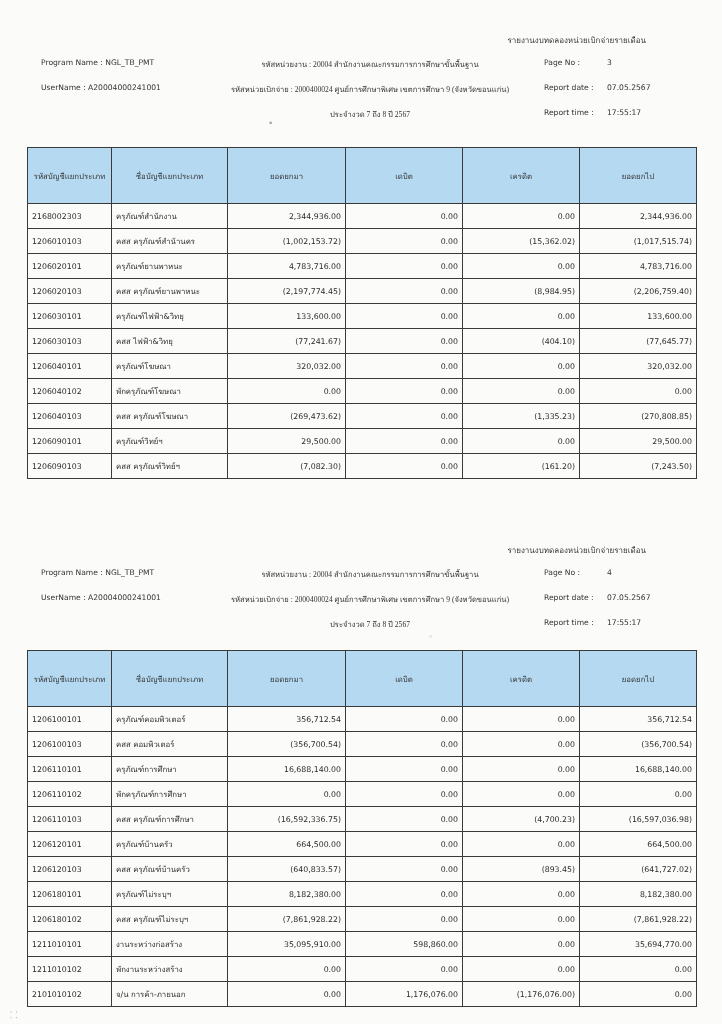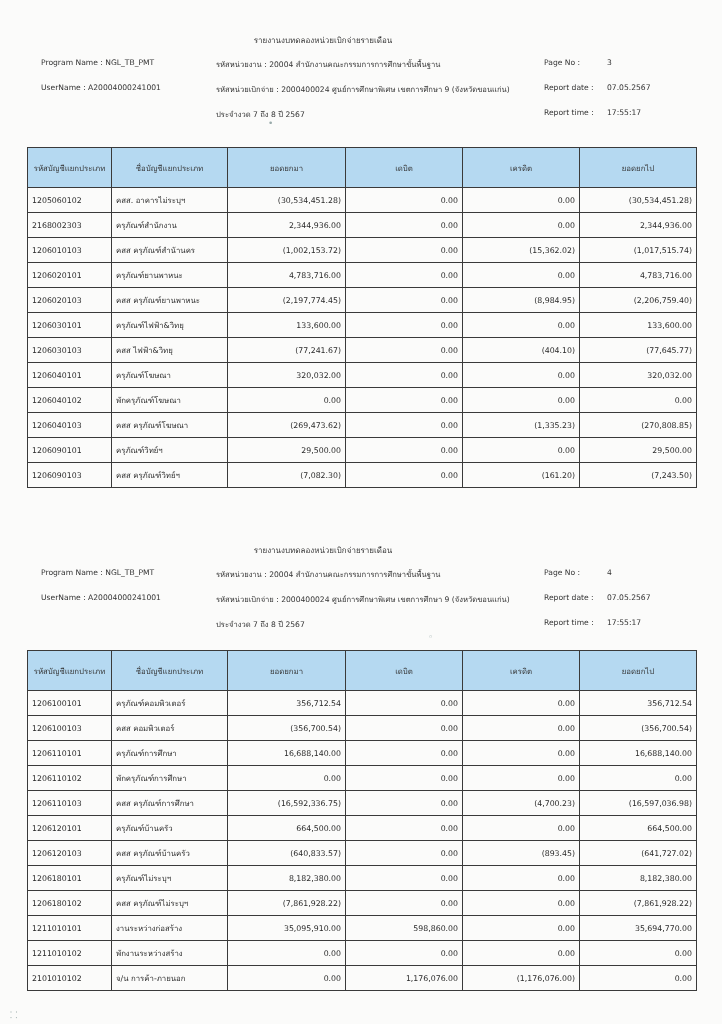--- a/index.html
+++ b/index.html
@@ -3,37 +3,37 @@
 <meta charset="utf-8">
 <style>
   html, body { margin:0; padding:0; }
   body {
     width:722px; height:1024px; background:#fbfbfa; position:relative; overflow:hidden;
     font-family:"DejaVu Sans", sans-serif; color:#2a2a2a;
   }
   .report { position:absolute; left:0; width:722px; }
   .report.p1 { top:0; }
   .report.p2 { top:510px; }
-  .title { position:absolute; top:34px; left:0; width:646px; text-align:center; font-size:8px; color:#333; }
+  .title { position:absolute; top:34px; left:0; width:646px; text-align:right; font-size:8px; color:#333; }
   .hdr { position:absolute; font-size:7.6px; color:#333; white-space:nowrap; }
   .hdr.l { left:28px;margin-left:13px; }
-  .hdr.c { left:216px; width:330px; text-align:left; }
+  .hdr.c { left:205px; width:330px; text-align:center;font-family:Liberation Serif, serif; }
   .hdr.k { left:544px; }
   .hdr.v { left:607px; }
   .r1 { top:58px; } .r2 { top:83px; } .r3 { top:108px; }
 
   table.grid {
     position:absolute; left:27px; width:669px; border-collapse:collapse;
     font-size:7.8px; table-layout:fixed;
   }
   .p1 table.grid { top:147px; }
   .p2 table.grid { top:140px; }
   table.grid th {
     background:#b5d9f1; font-weight:normal; color:#333; height:31px;
-    border:1px solid #3a3a3a; text-align:center; padding:4px 3px;
+    border:1px solid #3a3a3a; text-align:center; padding:12px 3px;
   }
   table.grid td {
     border:1px solid #3a3a3a; height:24px; padding:0 4px; color:#2a2a2a; white-space:nowrap; overflow:hidden;
   }
   table.grid td.num { text-align:right; }
   col.c1 { width:84px; } col.c2 { width:116px; } col.c3 { width:118px; }
   col.c4 { width:117px; } col.c5 { width:117px; } col.c6 { width:117px; }
   .speck { position:absolute; font-size:9px; color:#9aa; }
 </style>
 </head>
@@ -66,28 +66,20 @@
           <th>รหัสบัญชีแยกประเภท</th>
           <th>ชื่อบัญชีแยกประเภท</th>
           <th>ยอดยกมา</th>
           <th>เดบิต</th>
           <th>เครดิต</th>
           <th>ยอดยกไป</th>
         </tr>
       </thead>
     <tbody>
         <tr>
-          <td>1205060102</td>
-          <td>คสส. อาคารไม่ระบุฯ</td>
-          <td class="num">(30,534,451.28)</td>
-          <td class="num">0.00</td>
-          <td class="num">0.00</td>
-          <td class="num">(30,534,451.28)</td>
-        </tr>
-        <tr>
           <td>2168002303</td>
           <td>ครุภัณฑ์สำนักงาน</td>
           <td class="num">2,344,936.00</td>
           <td class="num">0.00</td>
           <td class="num">0.00</td>
           <td class="num">2,344,936.00</td>
         </tr>
         <tr>
           <td>1206010103</td>
           <td>คสส ครุภัณฑ์สำนัานคร</td>

